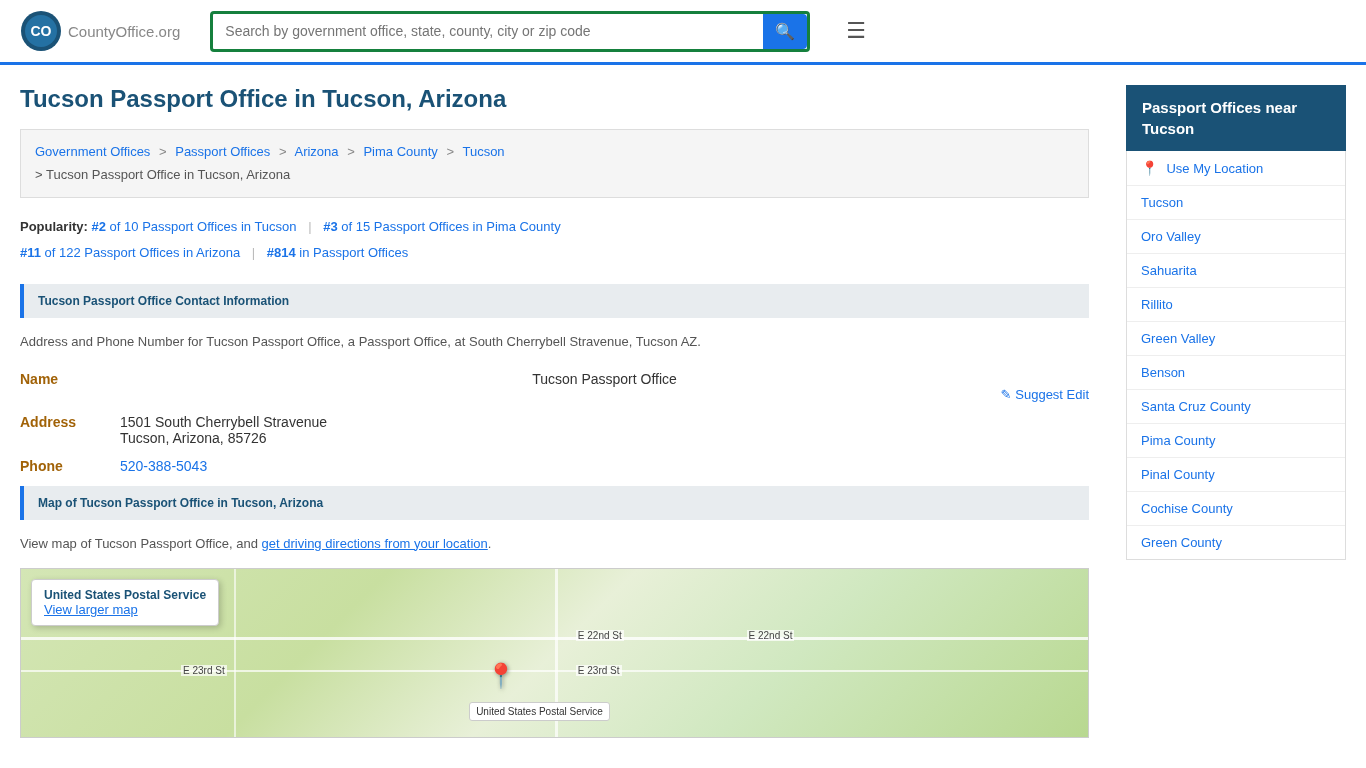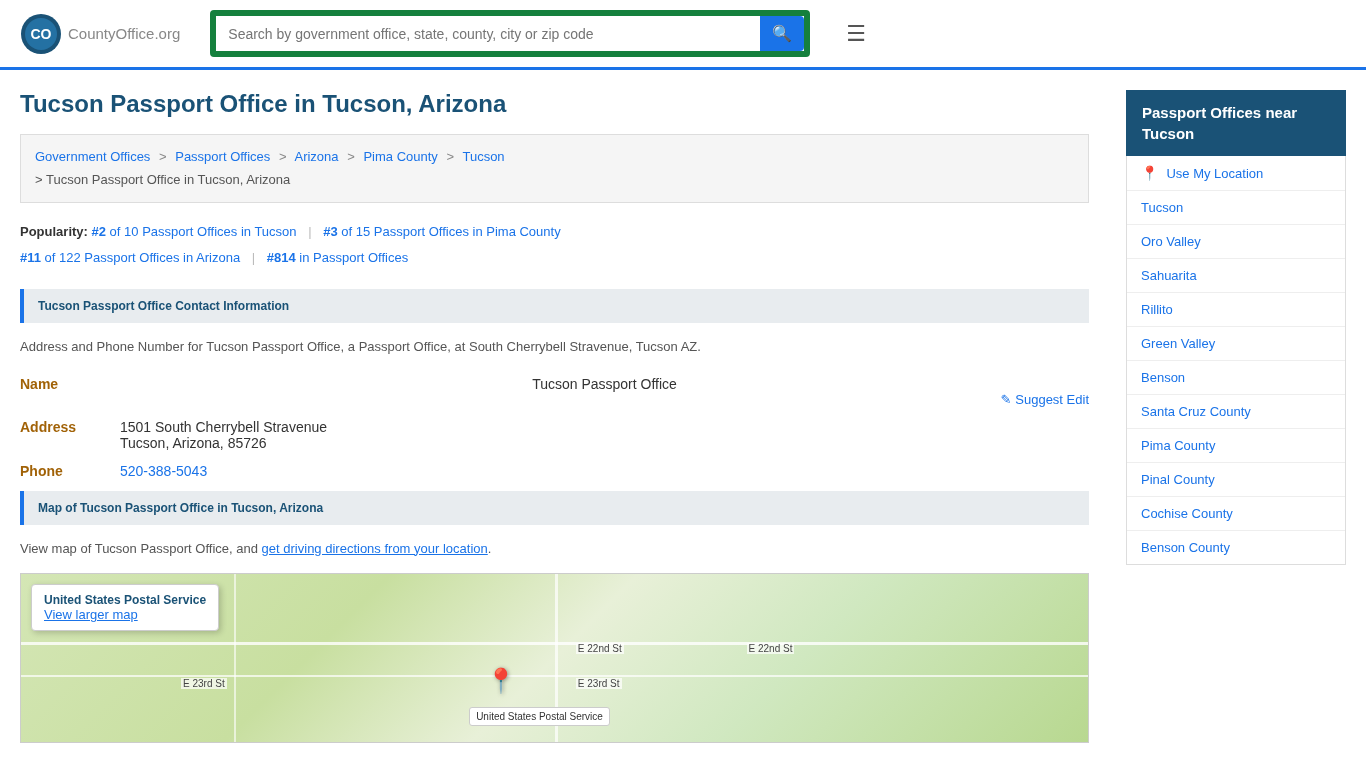--- a/index.html
+++ b/index.html
@@ -35,21 +35,21 @@
     .search-area {
       display: flex;
       align-items: center;
       flex: 1;
       max-width: 600px;
       margin: 0 30px;
     }
     .search-box {
       display: flex;
       align-items: center;
-      border: 6px solid #15803d;
+      border: 3px solid #15803d;
       border-radius: 4px;
       width: 100%;
       background: #fff;
     }
     .search-input {
       border: none;
       outline: none;
       padding: 8px 12px;
       font-size: 14px;
       flex: 1;
@@ -254,21 +254,20 @@
       border-radius: 3px;
       white-space: nowrap;
     }
     
     .street-label {
       position: absolute;
       font-size: 10px;
       color: #444;
       background: rgba(255,255,255,0.7);
       padding: 0 2px;
-      margin-top: 8px;
     }
 
     
     .sidebar-header {
       background: #1a5276;
       color: #fff;
       padding: 12px 16px;
       font-size: 15px;
       font-weight: bold;
       line-height: 1.4;
@@ -463,19 +462,19 @@
       <div class="sidebar-item">
         <a href="#">Pima County</a>
       </div>
       <div class="sidebar-item">
         <a href="#">Pinal County</a>
       </div>
       <div class="sidebar-item">
         <a href="#">Cochise County</a>
       </div>
       <div class="sidebar-item">
-        <a href="#">Benson County</a>
+        <a href="#">Green County</a>
       </div>
 
     </div>
   </div>
 
 </div>
 
 </body></html>

